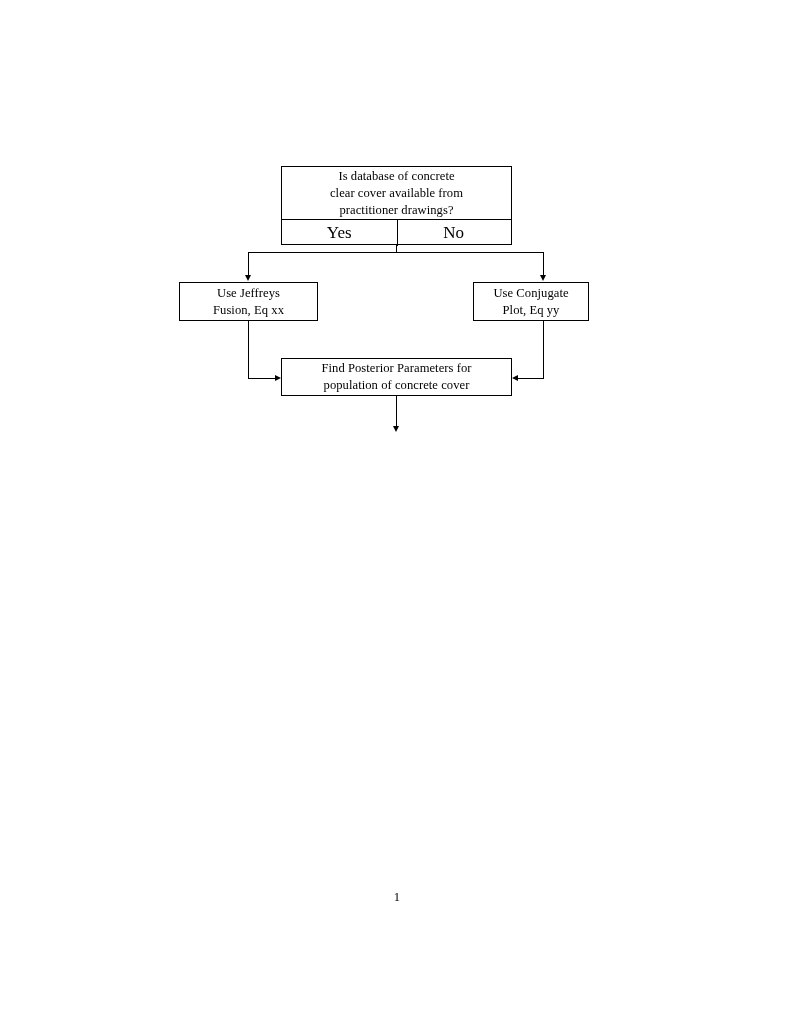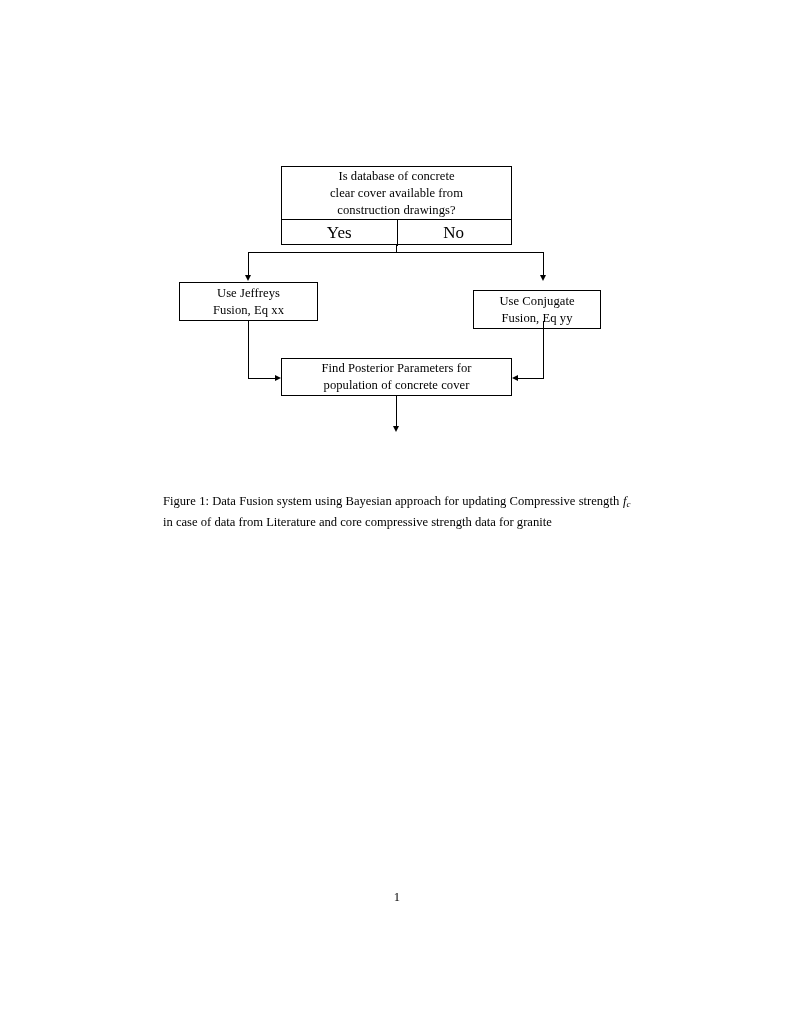--- a/index.html
+++ b/index.html
@@ -155,21 +155,21 @@
 <body>
 
 <div class="page">
 
   <div class="chart">
 
     <div class="node node-decision" style="left:281px; top:166px; width:231px; height:79px;">
       <div class="decision-text">
         <span class="ln">Is database of concrete</span>
         <span class="ln">clear cover available from</span>
-        <span class="ln">construction drawings?</span>
+        <span class="ln">practitioner drawings?</span>
       </div>
       <div class="decision-rule"></div>
       <div class="decision-divider"></div>
       <div class="branch-label branch-yes">Yes</div>
       <div class="branch-label branch-no">No</div>
     </div>
 
     <div class="vline" style="left:396px; top:245px; height:8px;"></div>
 
     <div class="hline" style="left:248px; top:252px; width:296px;"></div>
@@ -178,23 +178,23 @@
     <div class="arrow-down" style="left:245.3px; top:275px;"></div>
 
     <div class="vline" style="left:543px; top:252px; height:23px;"></div>
     <div class="arrow-down" style="left:540.3px; top:275px;"></div>
 
     <div class="node" style="left:179px; top:282px; width:139px; height:39px;">
       <span class="ln">Use Jeffreys</span>
       <span class="ln">Fusion, Eq xx</span>
     </div>
 
-    <div class="node" style="left:473px; top:290px; width:128px; height:39px;">
+    <div class="node" style="left:473px; top:282px; width:116px; height:39px;">
       <span class="ln">Use Conjugate</span>
-      <span class="ln">Fusion, Eq yy</span>
+      <span class="ln">Plot, Eq yy</span>
     </div>
 
     <div class="vline" style="left:248px; top:321px; height:57px;"></div>
     <div class="hline" style="left:248px; top:378px; width:27px;"></div>
     <div class="arrow-right" style="left:275px; top:374.8px;"></div>
 
     <div class="vline" style="left:543px; top:321px; height:57px;"></div>
     <div class="hline" style="left:518px; top:378px; width:26px;"></div>
     <div class="arrow-left" style="left:512px; top:374.8px;"></div>
 
@@ -202,17 +202,16 @@
       <span class="ln">Find Posterior Parameters for</span>
       <span class="ln">population of concrete cover</span>
     </div>
 
     <div class="vline" style="left:396px; top:396px; height:30px;"></div>
     <div class="arrow-down" style="left:393.3px; top:426px;"></div>
 
 
   </div>
 
-  <div class="caption"><span>Figure 1:</span><span> Data Fusion system using Bayesian approach for updating Compressive strength </span><span class="mathit"><span>f</span><sub>c</sub></span><span> in case of data from Literature and core compressive strength data for granite</span></div>
 
   <div class="folio">1</div>
 
 </div>
 
 </body></html>

